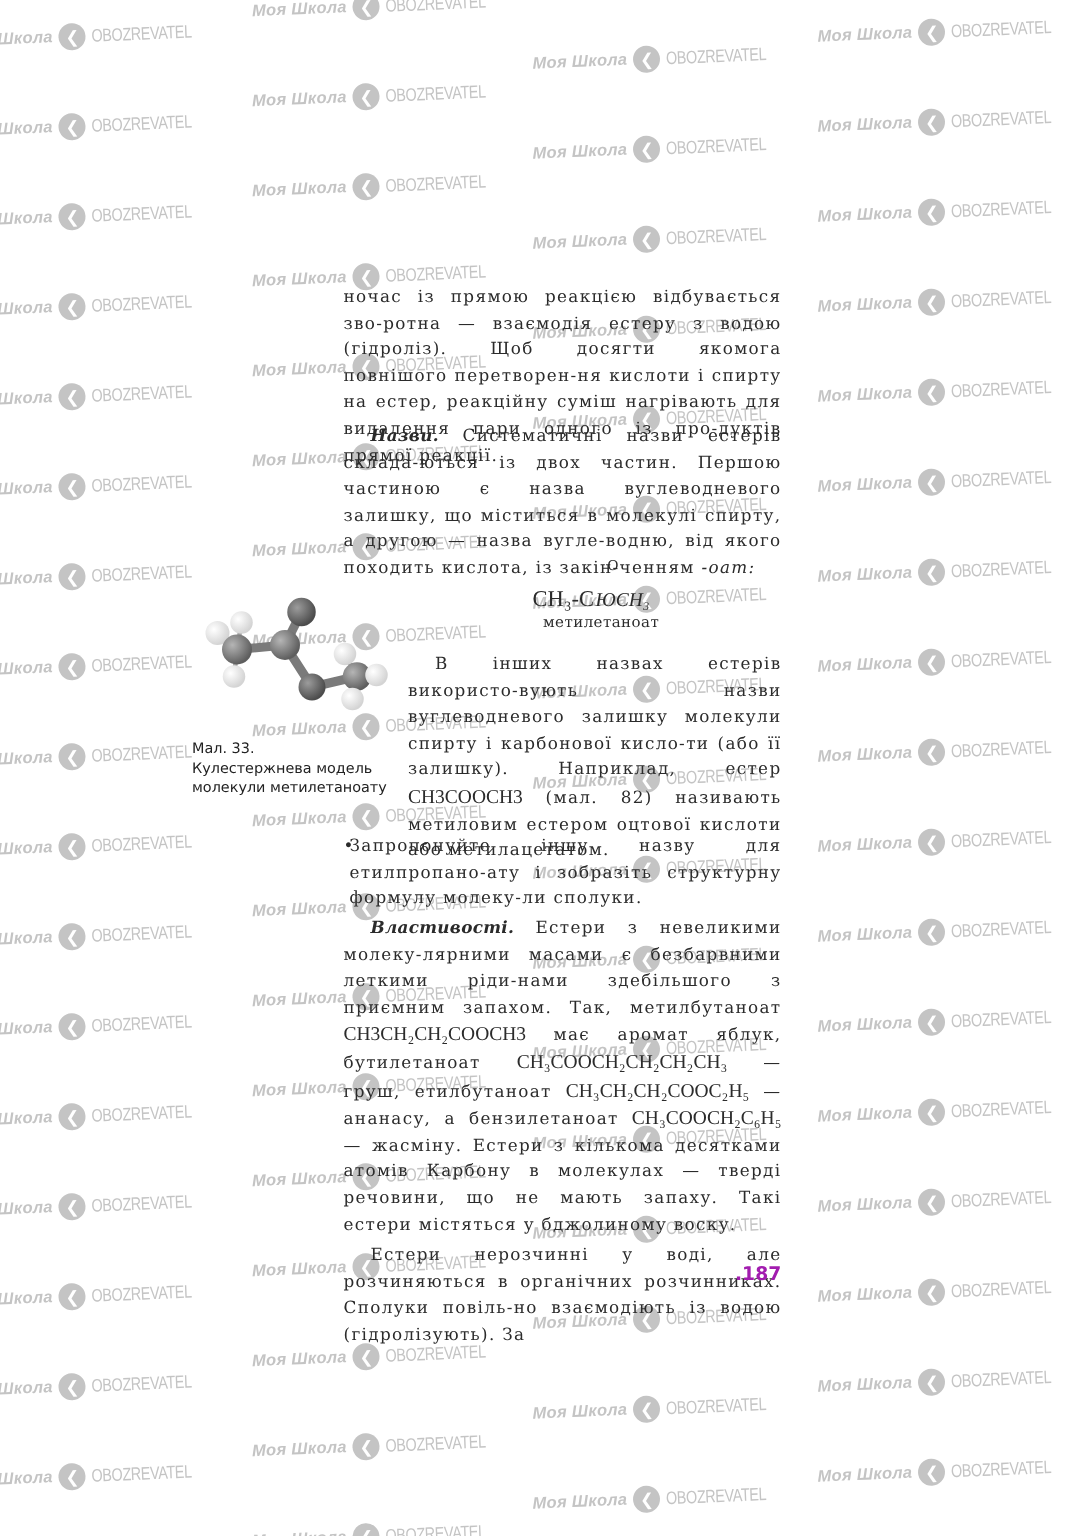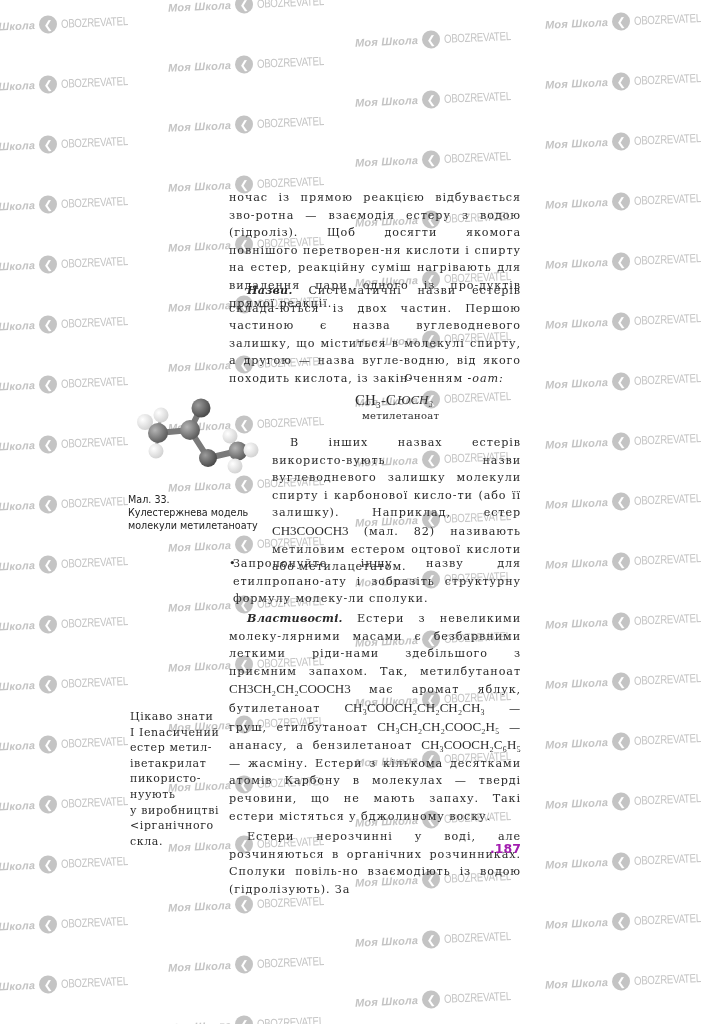--- a/index.html
+++ b/index.html
@@ -634,26 +634,15 @@
   </div>
 
   <div class="main-col" style="top:610px;">
     <p class="indent"><span class="run-in">Властивості.</span><span> Естери з невеликими молеку-лярними масами є безбарвними леткими ріди-нами здебільшого з приємним запахом. Так, метилбутаноат </span><span class="chem">CH3CH₂CH₂COOCH3</span><span> має аромат яблук, бутилетаноат </span><span class="chem">CH₃COOCH₂CH₂CH₂CH₃</span><span> — груш, етилбутаноат </span><span class="chem">CH₃CH₂CH₂COOC₂H₅</span><span> — ананасу, а бензилетаноат </span><span class="chem">CH₃COOCH₂C₆H₅</span><span> — жасміну. Естери з кількома десятками атомів Карбону в молекулах — тверді речовини, що не мають запаху. Такі естери містяться у бджолиному воску.</span></p>
   </div>
 
   <div class="main-col" style="top:828px;">
     <p class="indent">Естери нерозчинні у воді, але розчиняються в органічних розчинниках. Сполуки повіль-но взаємодіють із водою (гідролізують). За</p>
   </div>
 
-  <div class="side-note">
-    <div>Цікаво знати</div>
-    <div>I Ienасичений</div>
-    <div>естер метил-</div>
-    <div>iветакрилат</div>
-    <div>пикористо-</div>
-    <div>нуують</div>
-    <div>у виробництві</div>
-    <div>&lt;iрганічного</div>
-    <div>скла.</div>
-  </div>
 
   <div class="page-number">.187</div>
 </div>
 
 </body></html>

